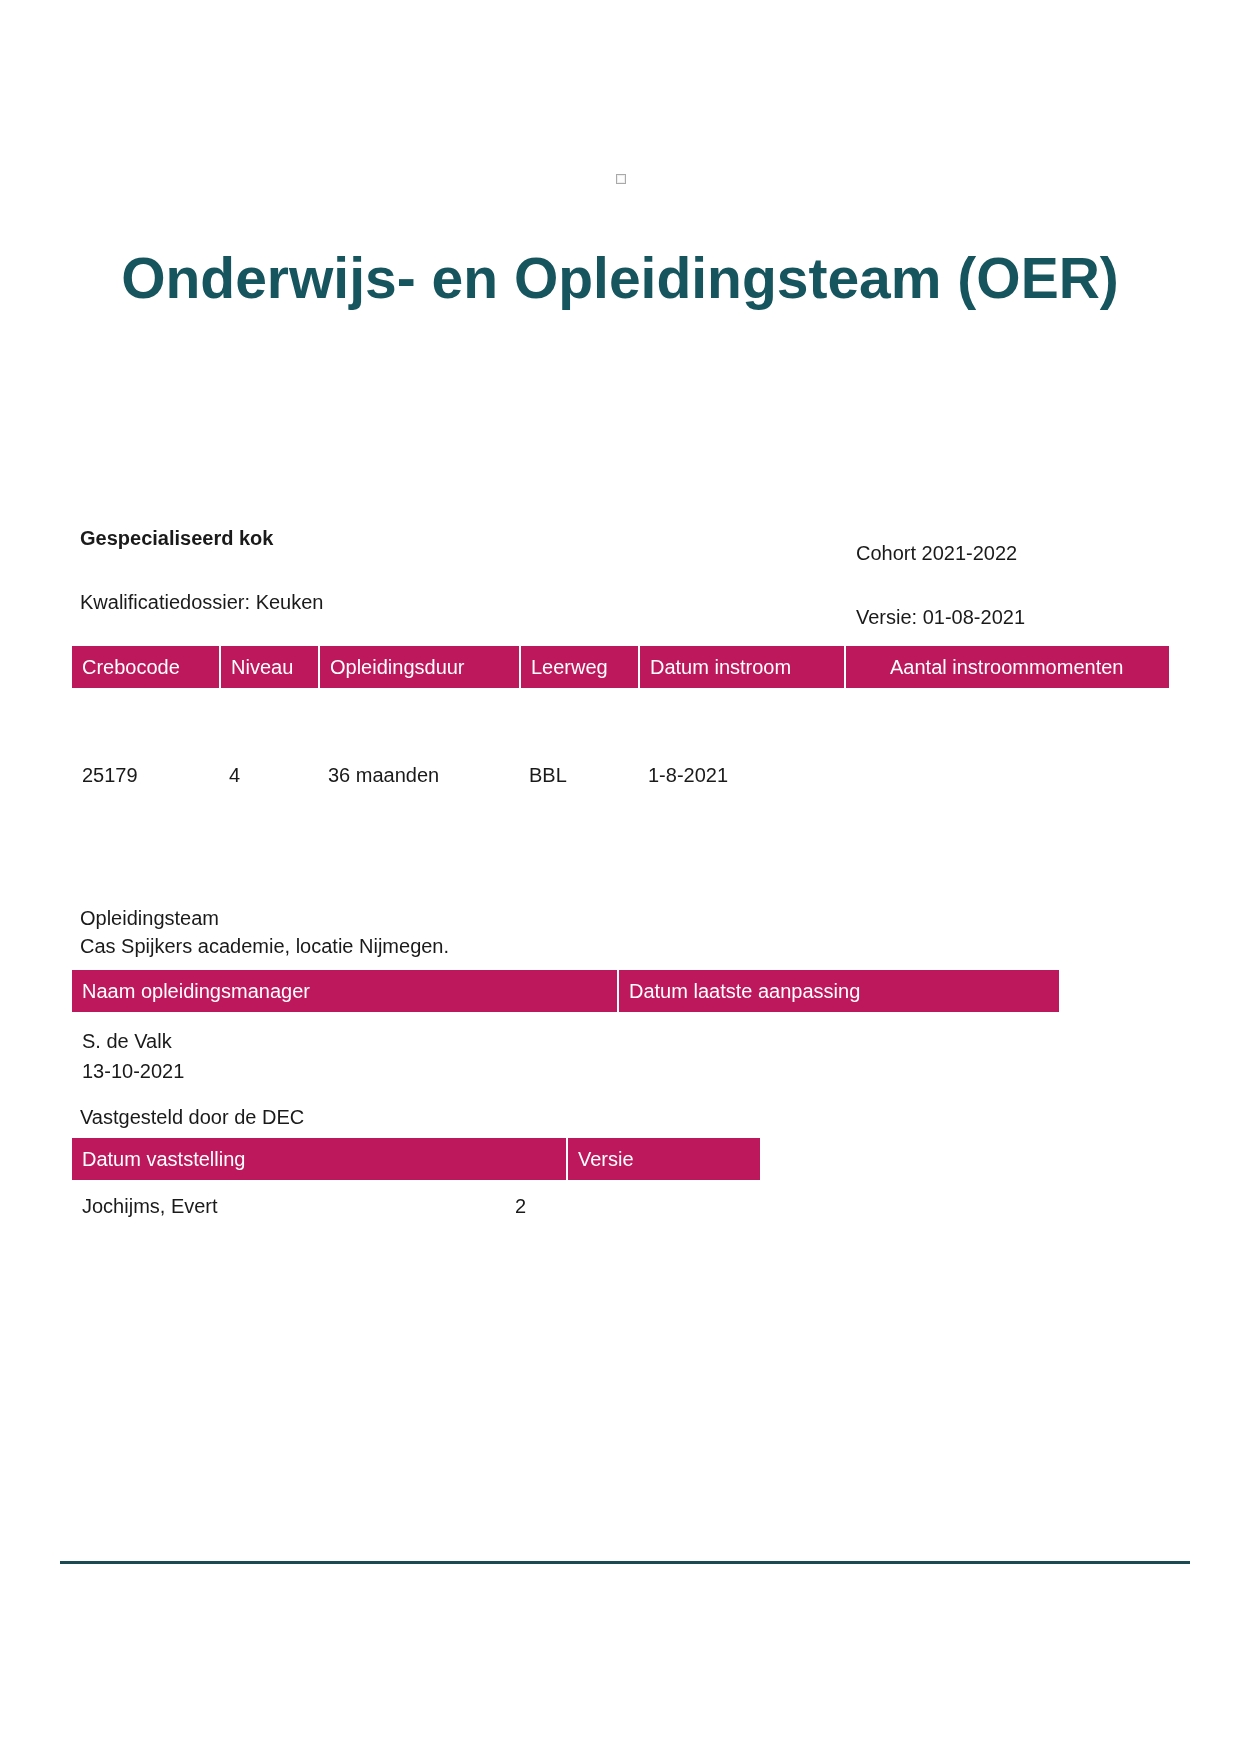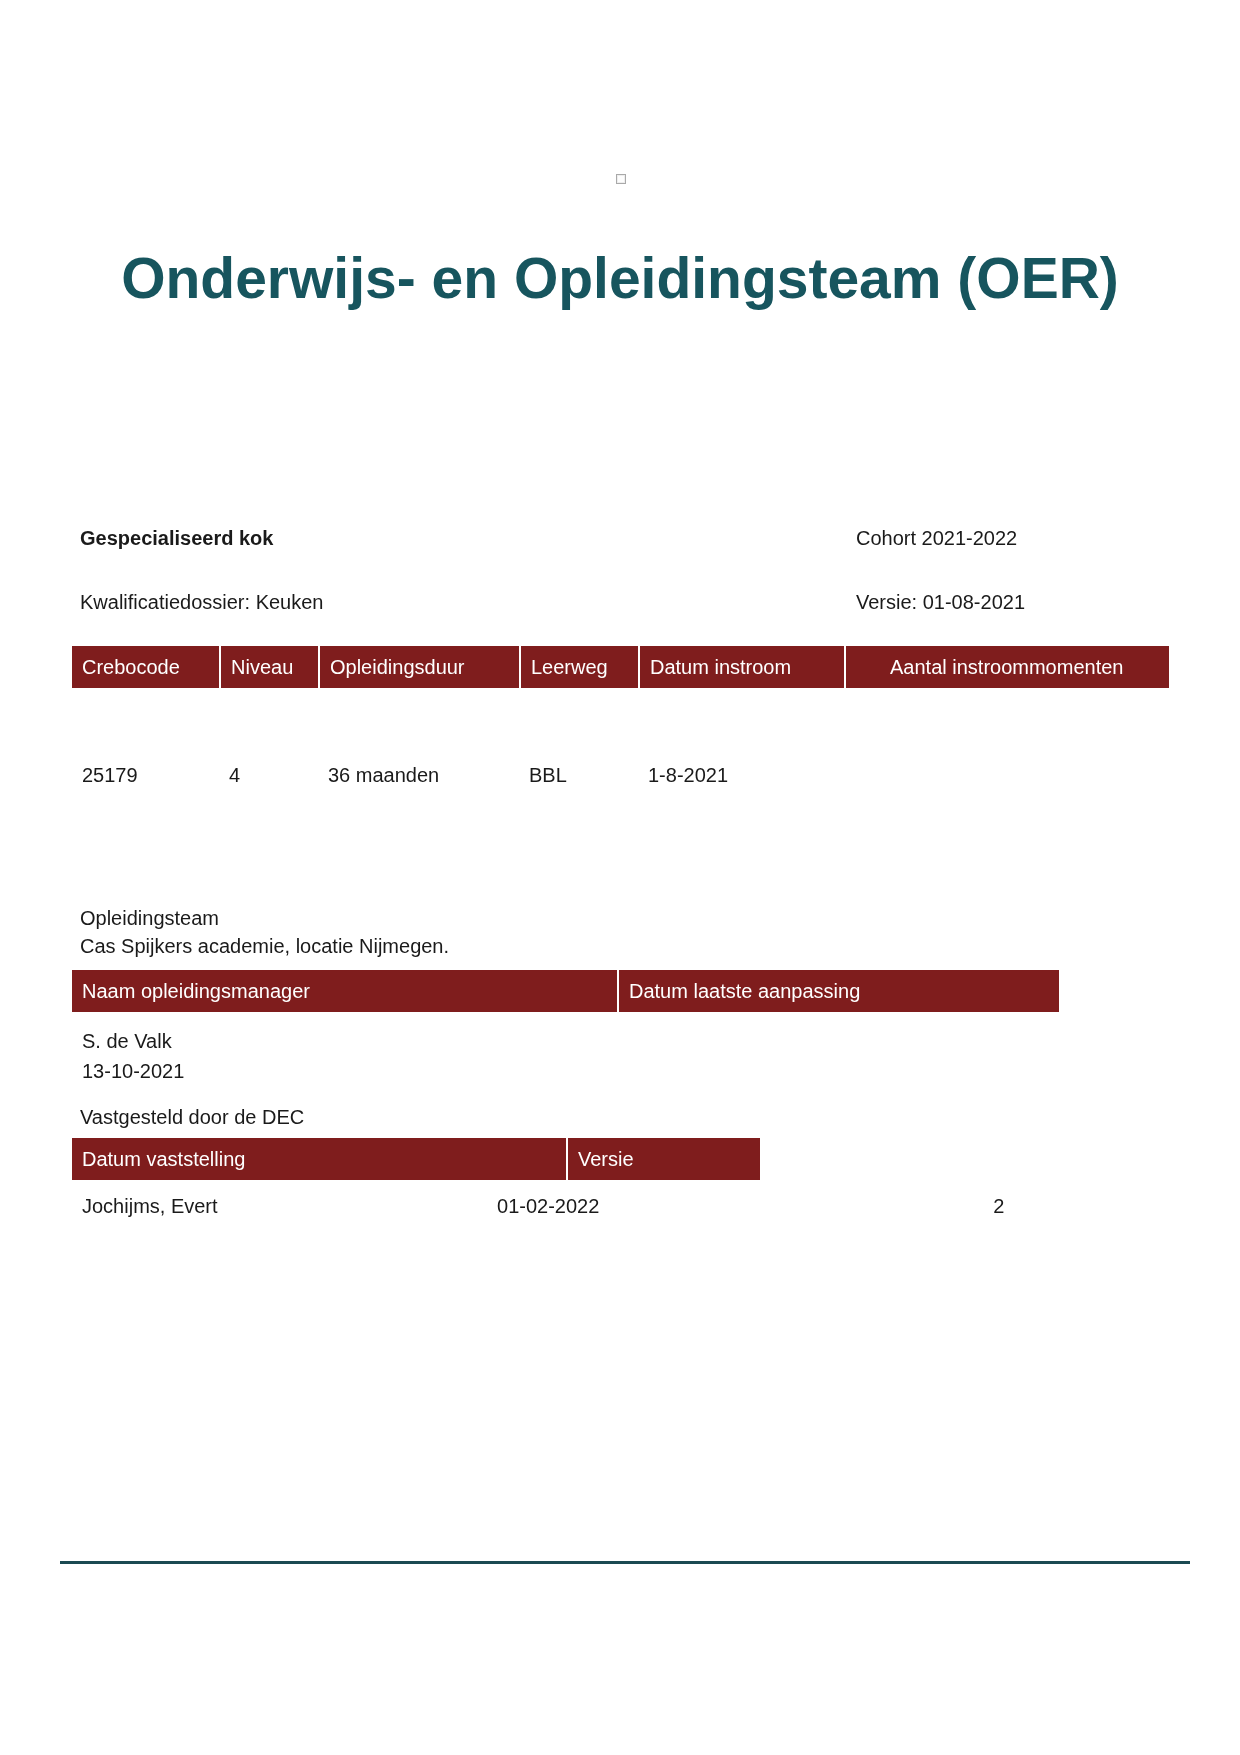--- a/index.html
+++ b/index.html
@@ -42,35 +42,35 @@
     position: absolute;
     left: 80px;
     width: 1090px;
     font-size: 20px;
     color: #1a1a1a;
     line-height: 24px;
   }
   .info-line .right-col {
     position: absolute;
     left: 776px;
-    top: 0;
+    top: 15px;
   }
   .bold { font-weight: bold; }
 
   .tbl {
     position: absolute;
     left: 72px;
     width: 1097px;
   }
   .tbl-header {
     display: flex;
     height: 42px;
   }
   .tbl-header .cell {
-    background: #7f1d1d;
+    background: #be185d;
     color: #ffffff;
     font-size: 20px;
     display: flex;
     align-items: center;
     padding-left: 10px;
     box-sizing: border-box;
   }
   .tbl-header .cell + .cell {
     border-left: 2px solid #ffffff;
   }
@@ -172,19 +172,18 @@
   <div class="text-block" style="top:1103px;">Vastgesteld door de DEC</div>
 
   <div class="tbl t3" style="top:1138px;">
     <div class="tbl-header">
       <div class="cell c2">Datum vaststelling</div>
       <div class="cell c3">Versie</div>
     </div>
   </div>
   <div class="tbl t3 tbl-row" style="top:1191px;gap:24px;">
     <div class="cell c1">Jochijms, Evert</div>
-    <div class="cell c2">01-02-2022</div>
     <div class="cell c3">2</div>
   </div>
 
   <div class="bottom-rule"></div>
 
 </div>
 
 </body></html>

